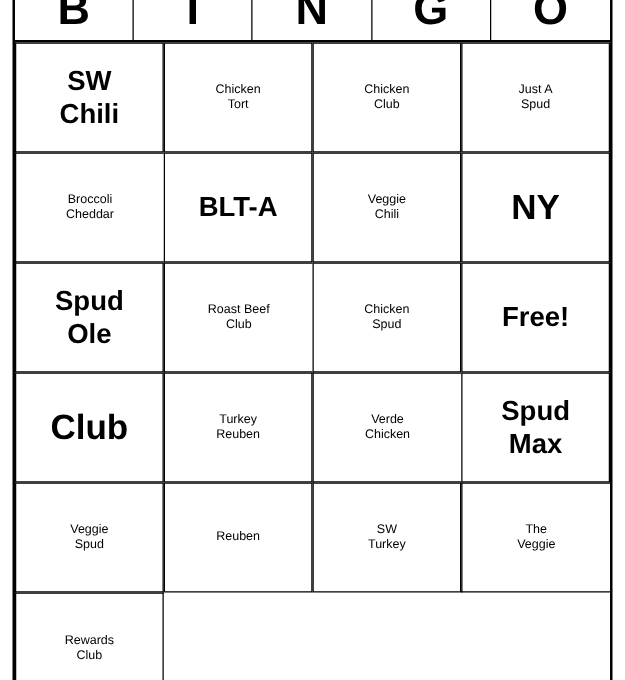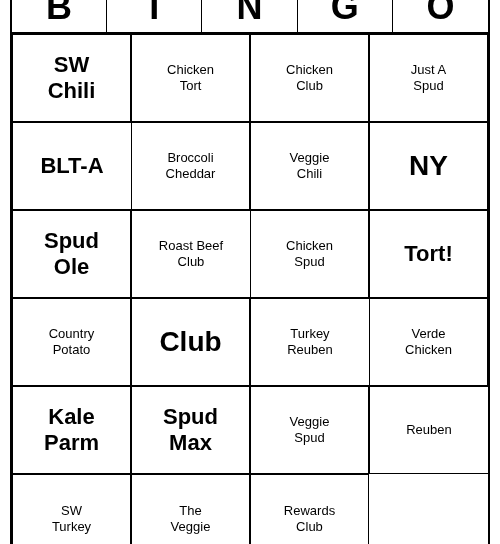--- a/index.html
+++ b/index.html
@@ -49,21 +49,21 @@
     }
 
     .bingo-cell {
       border: 1px solid black;
       text-align: center;
       display: flex;
       align-items: center;
       justify-content: center;
       min-height: 88px;
       padding: 4px;
-      font-size: 13px;
+      font-size: 10px;
       line-height: 1.2;
     }
 
     .bingo-cell:nth-child(5n) {
       border-right: none;
     }
 
     .bingo-cell:nth-child(n+21) {
       border-bottom: none;
     }
@@ -92,33 +92,31 @@
       <div class="bingo-header-cell">I</div>
       <div class="bingo-header-cell">N</div>
       <div class="bingo-header-cell">G</div>
       <div class="bingo-header-cell">O</div>
     </div>
   <div class="bingo-grid">
   <div class="bingo-cell large-text">SW<br>Chili</div>
       <div class="bingo-cell">Chicken<br>Tort</div>
       <div class="bingo-cell">Chicken<br>Club</div>
       <div class="bingo-cell">Just A<br>Spud</div>
+      <div class="bingo-cell">Broccoli<br>Cheddar</div>
       <div class="bingo-cell large-text">BLT-A</div>
-      <div class="bingo-cell">Broccoli<br>Cheddar</div>
       <div class="bingo-cell">Veggie<br>Chili</div>
       <div class="bingo-cell xlarge-text">NY</div>
       <div class="bingo-cell large-text">Spud<br>Ole</div>
       <div class="bingo-cell">Roast Beef<br>Club</div>
       <div class="bingo-cell">Chicken<br>Spud</div>
-      <div class="bingo-cell free">Tort!</div>
-      <div class="bingo-cell">Country<br>Potato</div>
+      <div class="bingo-cell free">Free!</div>
       <div class="bingo-cell xlarge-text">Club</div>
       <div class="bingo-cell">Turkey<br>Reuben</div>
       <div class="bingo-cell">Verde<br>Chicken</div>
-      <div class="bingo-cell large-text">Kale<br>Parm</div>
       <div class="bingo-cell large-text">Spud<br>Max</div>
       <div class="bingo-cell">Veggie<br>Spud</div>
       <div class="bingo-cell">Reuben</div>
       <div class="bingo-cell">SW<br>Turkey</div>
       <div class="bingo-cell">The<br>Veggie</div>
       <div class="bingo-cell">Rewards<br>Club</div>
     </div>
 </div>
 
 </body></html>

